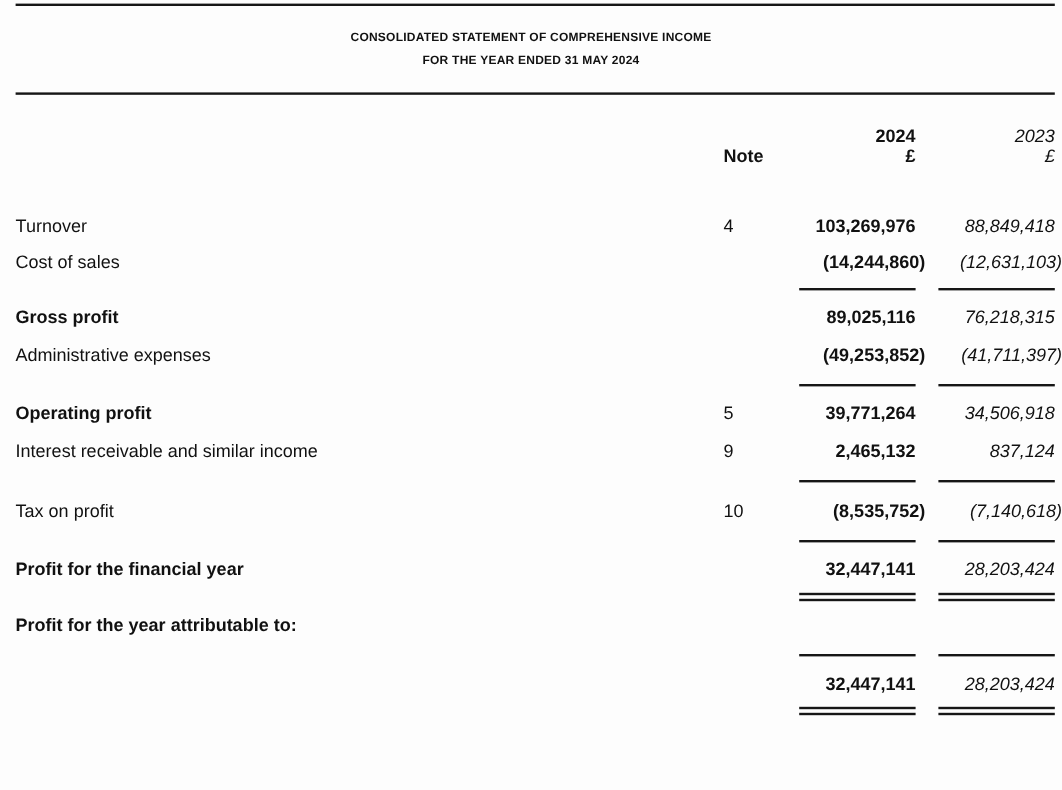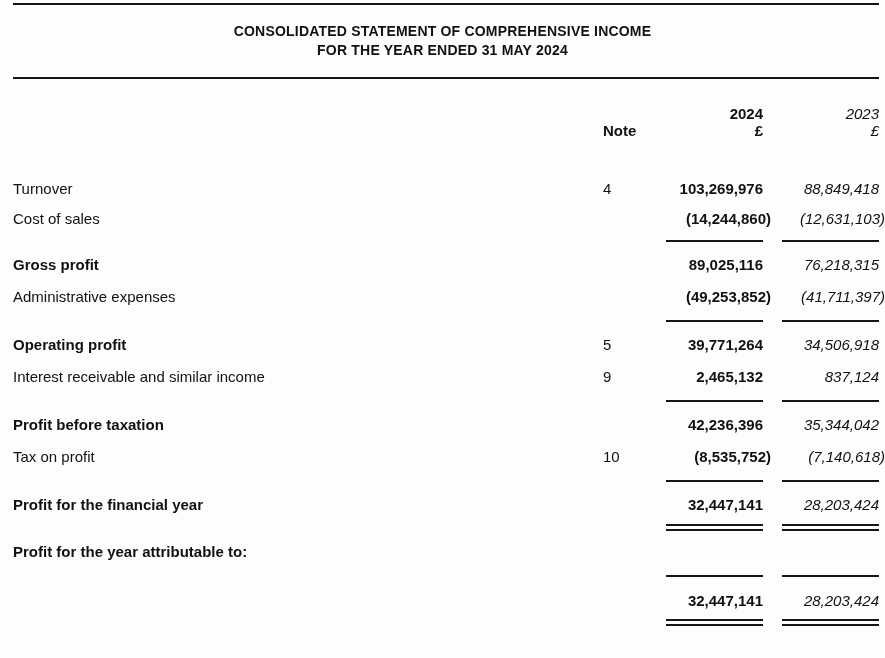--- a/index.html
+++ b/index.html
@@ -21,21 +21,21 @@
     height: 2px;
     background: #161616;
     margin-left: 13px;
     width: 866px;
   }
   .rule-top { margin-top: 3px; }
   .title-block {
     margin-top: 17px;
     text-align: center;
     font-weight: bold;
-    font-size: 14px;
+    font-size: 10px;
     line-height: 19px;
     letter-spacing: 0.2px;
   }
   .rule-divider { margin-top: 17px; }
 
   table.statement {
     border-collapse: collapse;
     table-layout: fixed;
     width: 866px;
     margin: 26px 0 0 13px;
@@ -191,26 +191,20 @@
       <td></td>
           <td></td>
       <td>
             <div class="rule-col"></div>
           </td>
       <td>
             <div class="rule-col"></div>
           </td>
     </tr>
 
-    <tr class="rh30">
-      <td class="label bold">Profit before taxation</td>
-      <td class="note"></td>
-      <td class="num c24"><span class="v">42,236,396</span></td>
-      <td class="num c23"><span class="v">35,344,042</span></td>
-    </tr>
 
     <tr class="rh34">
       <td class="label">Tax on profit</td>
       <td class="note">10</td>
       <td class="num c24 neg"><span class="v">(8,535,752)</span></td>
       <td class="num c23 neg"><span class="v">(7,140,618)</span></td>
     </tr>
 
     <tr class="rh16">
       <td></td>

